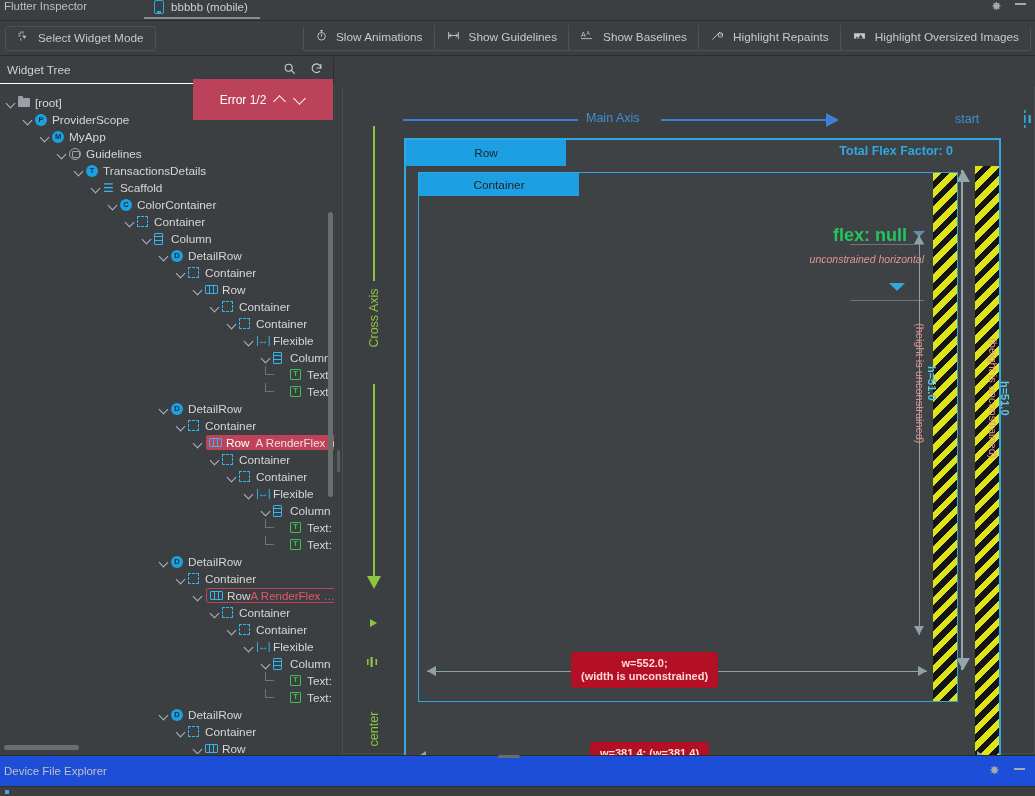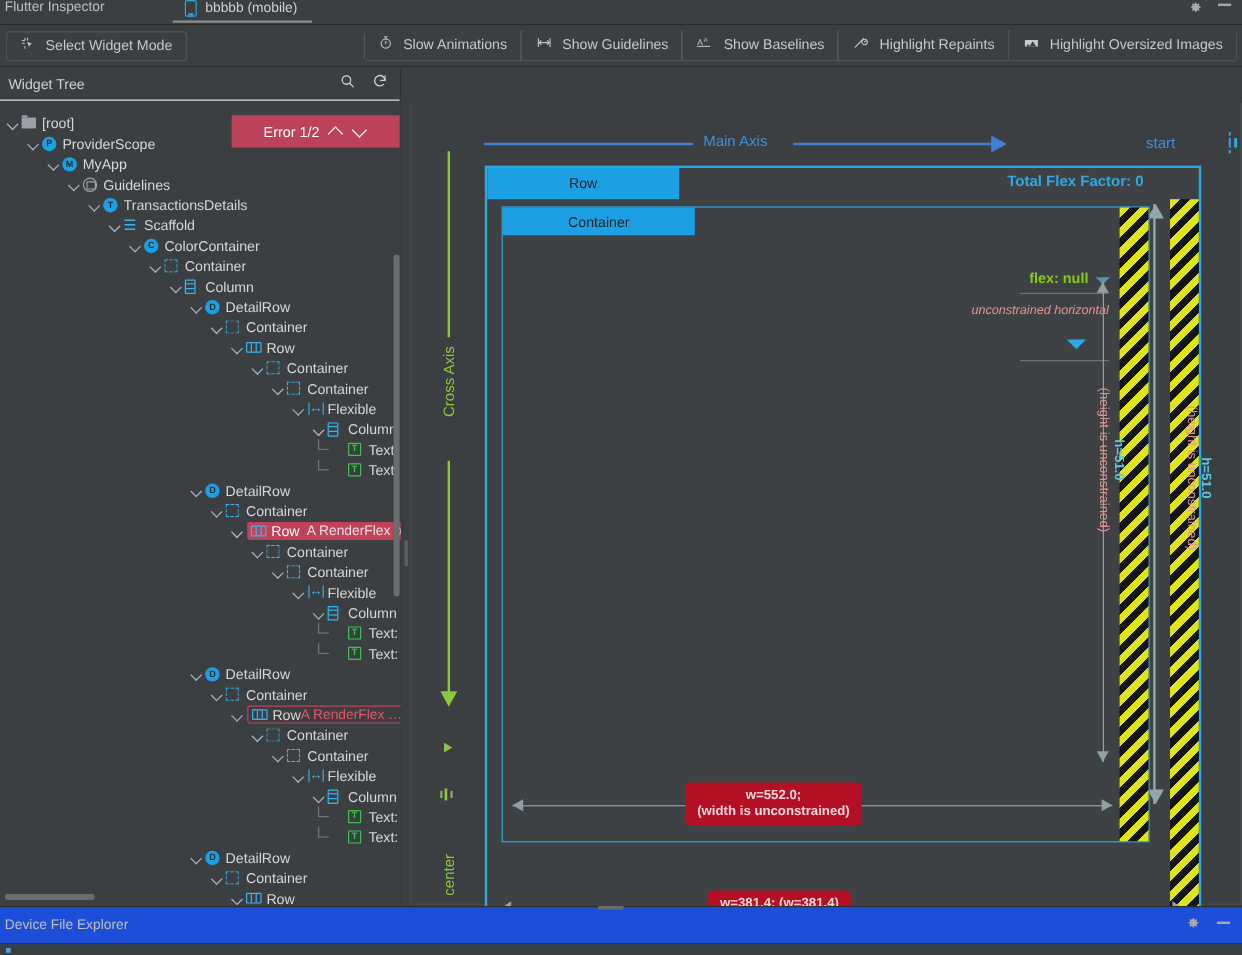--- a/index.html
+++ b/index.html
@@ -112,21 +112,21 @@
   }
   .err-out{
     border:1px solid #c04258; border-radius:2px;
   }
   .err-txt{ margin-left:6px; color:#f0dfe2; font-size:11.5px; }
   .err-txt-red{ margin-left:6px; color:#e4566c; font-size:11.5px; }
   .hl-wrap{ display:flex; align-items:center; height:15px; padding:0 4px 0 2px; }
 
   
   .err-pill{
-    position:absolute; right:0; top:39px; height:27px; width:140px;
+    position:absolute; right:0; top:22px; height:41px; width:140px;
     background:#bb4258; display:flex; align-items:center; justify-content:center; gap:8px;
     font-size:12px; color:#ffffff; z-index:6;
   }
   .chev{ width:12px;height:12px;position:relative;}
   .chev:after{content:"";position:absolute;left:1px;top:3px;width:8px;height:8px;
     border-left:1.8px solid #fff;border-top:1.8px solid #fff;}
   .chev.up:after{ transform:rotate(45deg); }
   .chev.down:after{ transform:rotate(-135deg); top:0px;}
 
   .vscroll{ position:absolute; right:1px; top:128px; width:5px; height:285px; background:#6a6d6e; border-radius:3px;}
@@ -192,21 +192,21 @@
   .contbox{
     position:absolute; left:12px; top:32px; width:540px; height:530px;
     border:1.6px solid #2fa8e0; background:#3f4244;
   }
   .contbox .wtag{ min-width:160px; height:23px;}
 
   .hatch{
     background-image:repeating-linear-gradient(135deg,#dfe31a 0 6px,#151515 6px 12px);
   }
 
-  .flexnull{ position:absolute; right:50px; top:52px; font-size:12px; color:#84cc16; font-weight:bold;}
+  .flexnull{ position:absolute; right:50px; top:52px; font-size:18px; color:#22c55e; font-weight:bold;}
   .fn-caret{ position:absolute; right:32px; top:58px; width:0;height:0;
       border-left:6px solid transparent;border-right:6px solid transparent;border-top:6px solid #5b93ab;}
   .fn-rule{ position:absolute; right:33px; top:71px; width:74px; height:1px; background:#6f7577;}
   .unconstr{ position:absolute; right:33px; top:80px; font-size:10.5px; color:#e0968e; font-style:italic;}
   .fn-caret2{ position:absolute; right:52px; top:110px; width:0;height:0;
       border-left:8px solid transparent;border-right:8px solid transparent;border-top:8px solid #2fa8e0;}
   .fn-rule2{ position:absolute; right:33px; top:127px; width:74px; height:1px; background:#6f7577;}
 
   
   .varrow{ position:absolute; width:11px; }

